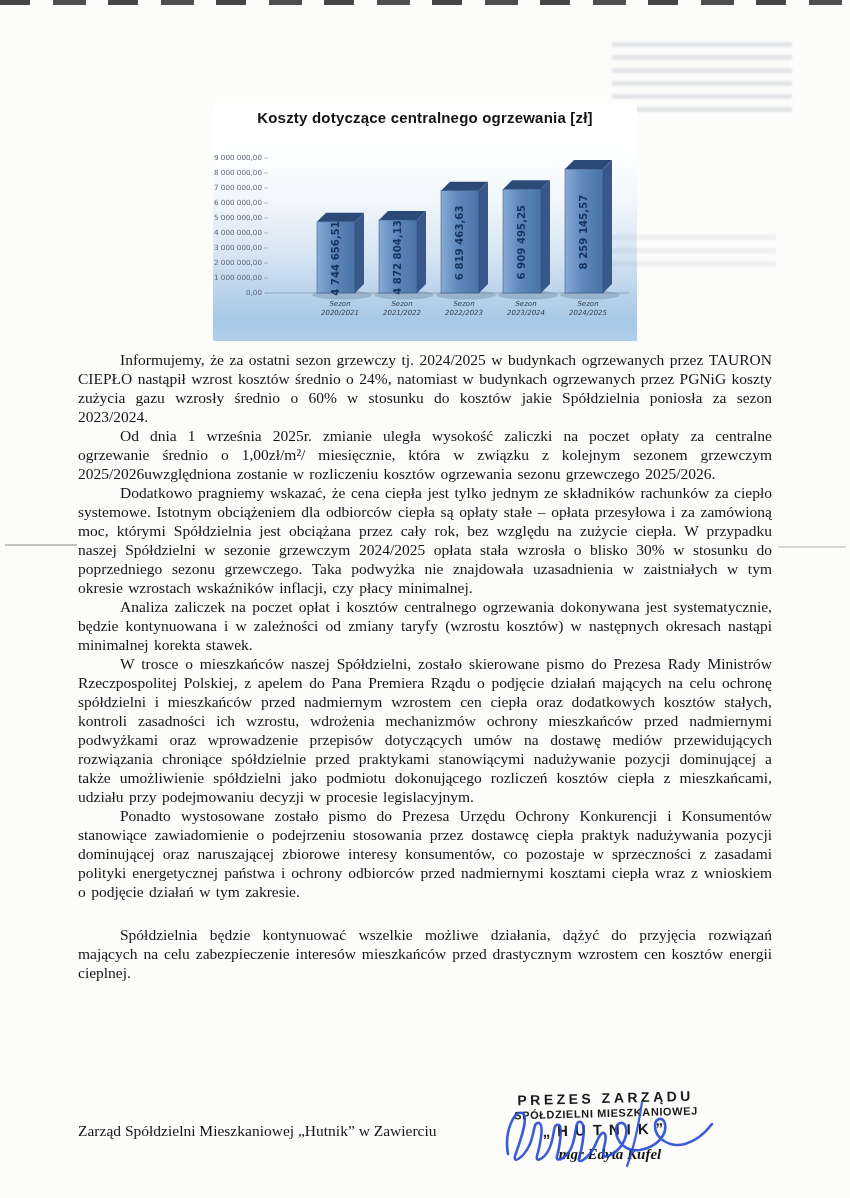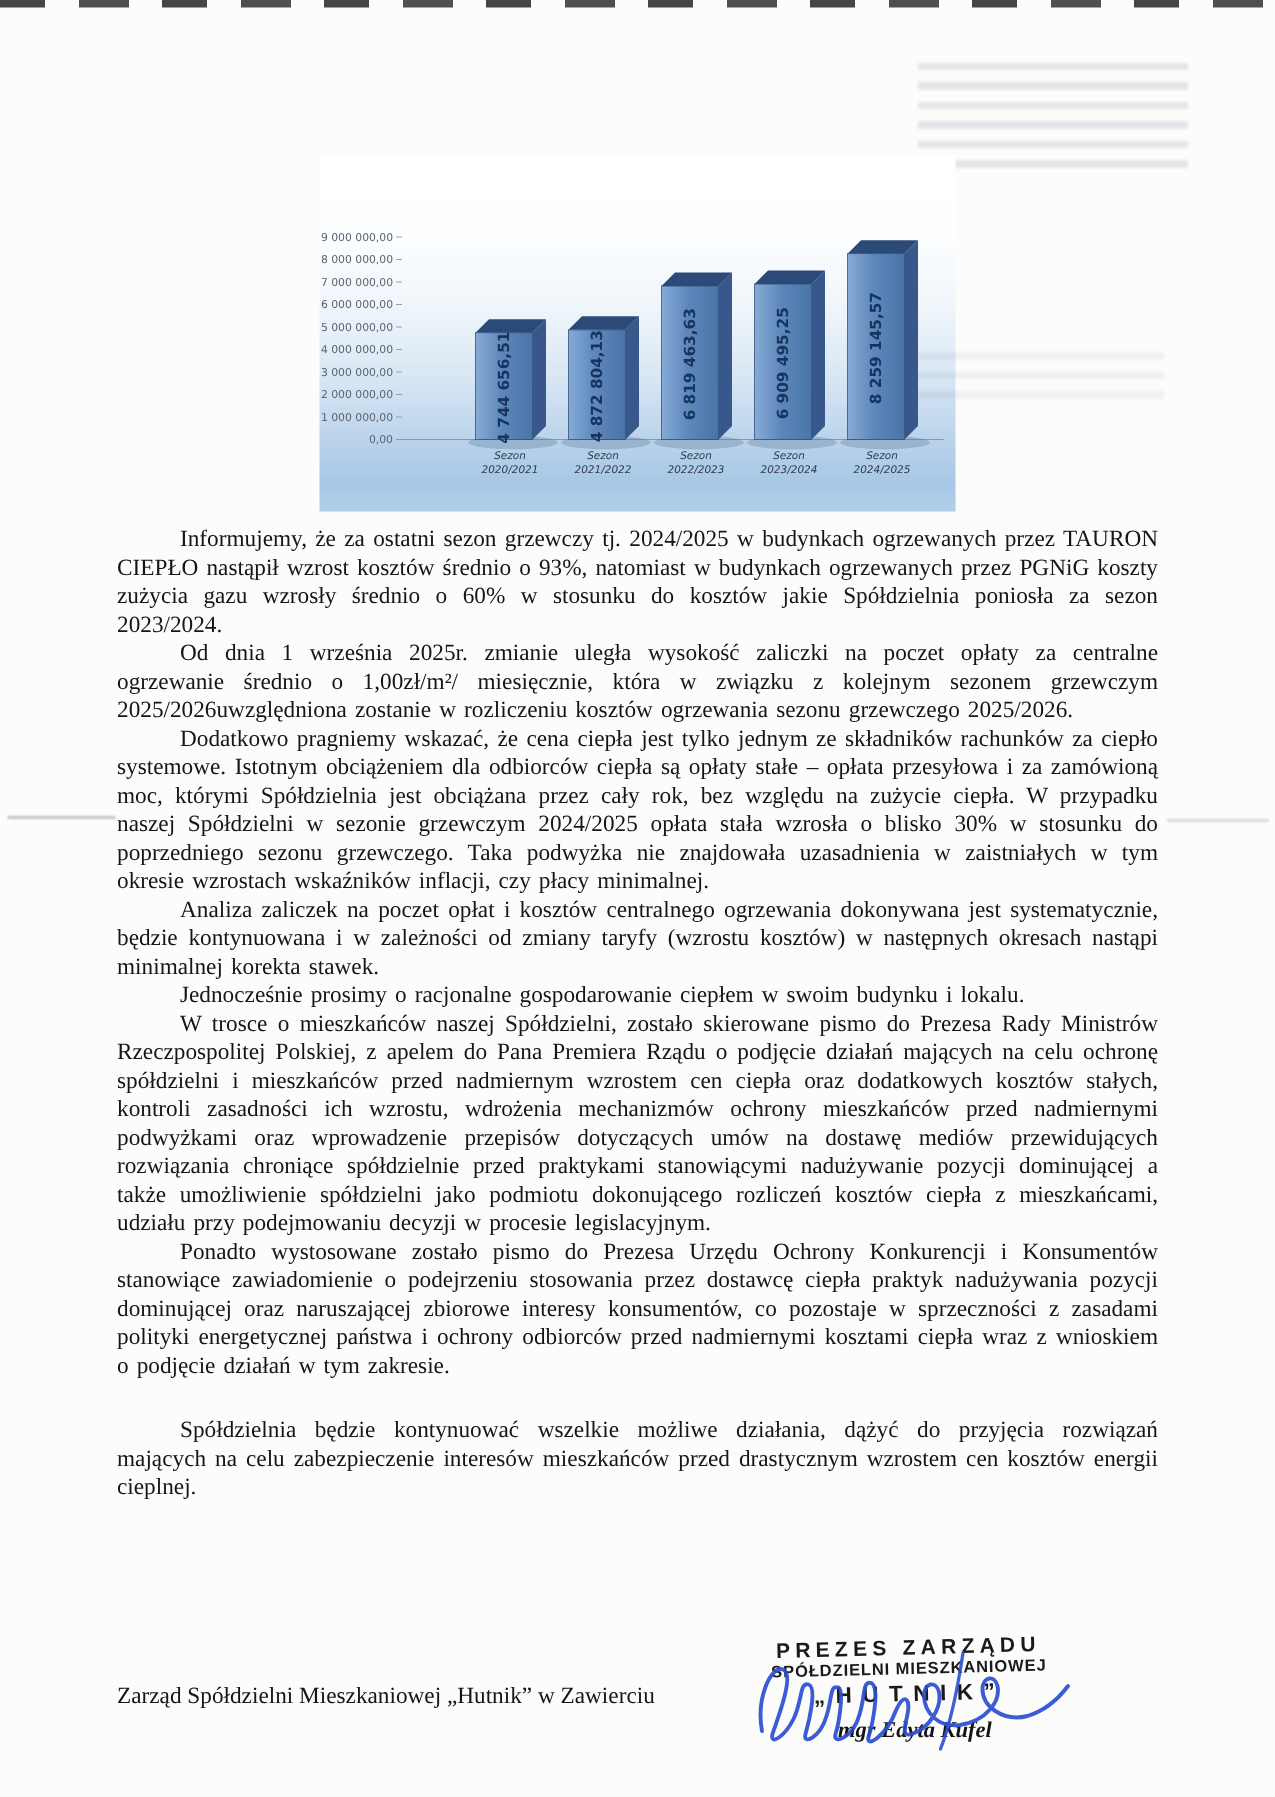--- a/index.html
+++ b/index.html
@@ -79,20 +79,21 @@
 <body>
 
 <div class="page">
 
   <div class="top-edge"></div>
   <div class="ghost ghost-tr"></div>
   <div class="fold fold-left"></div>
   <div class="fold fold-right"></div>
 
   <div class="chart">
+    <div class="chart-title">Koszty dotyczące centralnego ogrzewania [zł]</div>
     <div class="ghost ghost-chart"></div>
     <svg id="chart-svg" width="424" height="238" viewBox="0 0 424 238">
         <defs>
           <linearGradient id="barGrad" x1="0" y1="0" x2="1" y2="0">
             <stop offset="0" stop-color="#87abd6"></stop>
             <stop offset="0.45" stop-color="#5e88bc"></stop>
             <stop offset="1" stop-color="#4a74a6"></stop>
           </linearGradient>
         </defs>
         <text x="49" y="57.4" text-anchor="end" font-family="&quot;DejaVu Sans&quot;, sans-serif" font-size="7.2" fill="#5a6472">9 000 000,00</text>
@@ -143,25 +144,24 @@
         <ellipse cx="377" cy="192" rx="30" ry="4.5" fill="#5a7596" opacity="0.33"></ellipse>
         <polygon points="390,66.11281645 399,57.11281645 399,181 390,190" fill="#38588b"></polygon>
         <polygon points="352,66.11281645 361,57.11281645 399,57.11281645 390,66.11281645" fill="#2b4a77"></polygon>
         <rect x="352" y="66.11281645" width="38" height="123.88718355" fill="url(#barGrad)" stroke="#2b4a77" stroke-width="0.5"></rect>
         <text x="374.5" y="129.05640822499998" text-anchor="middle" font-family="&quot;DejaVu Sans&quot;, sans-serif" font-size="10.2" font-weight="bold" fill="#17345e" transform="rotate(-90 374.5 129.05640822499998)">8 259 145,57</text>
         <text x="375" y="203" text-anchor="middle" font-family="&quot;DejaVu Sans&quot;, sans-serif" font-size="7" font-style="italic" fill="#2f3b4a"><tspan x="375" dy="0">Sezon</tspan><tspan x="375" dy="9">2024/2025</tspan></text>
       </svg>
   </div>
 
   <div class="body-text">
-    <p>Informujemy, że za ostatni sezon grzewczy tj. 2024/2025 w budynkach ogrzewanych przez TAURON CIEPŁO nastąpił wzrost kosztów średnio o 93%, natomiast w budynkach ogrzewanych przez PGNiG koszty zużycia gazu wzrosły średnio o 60% w stosunku do kosztów jakie Spółdzielnia poniosła za sezon 2023/2024.</p>
+    <p>Informujemy, że za ostatni sezon grzewczy tj. 2024/2025 w budynkach ogrzewanych przez TAURON CIEPŁO nastąpił wzrost kosztów średnio o 24%, natomiast w budynkach ogrzewanych przez PGNiG koszty zużycia gazu wzrosły średnio o 60% w stosunku do kosztów jakie Spółdzielnia poniosła za sezon 2023/2024.</p>
     <p>Od dnia 1 września 2025r. zmianie uległa wysokość zaliczki na poczet opłaty za centralne ogrzewanie średnio o 1,00zł/m²/ miesięcznie, która w związku z kolejnym sezonem grzewczym 2025/2026uwzględniona zostanie w rozliczeniu kosztów ogrzewania sezonu grzewczego 2025/2026.</p>
     <p>Dodatkowo pragniemy wskazać, że cena ciepła jest tylko jednym ze składników rachunków za ciepło systemowe. Istotnym obciążeniem dla odbiorców ciepła są opłaty stałe – opłata przesyłowa i za zamówioną moc, którymi Spółdzielnia jest obciążana przez cały rok, bez względu na zużycie ciepła. W przypadku naszej Spółdzielni w sezonie grzewczym 2024/2025 opłata stała wzrosła o blisko 30% w stosunku do poprzedniego sezonu grzewczego. Taka podwyżka nie znajdowała uzasadnienia w zaistniałych w tym okresie wzrostach wskaźników inflacji, czy płacy minimalnej.</p>
     <p>Analiza zaliczek na poczet opłat i kosztów centralnego ogrzewania dokonywana jest systematycznie, będzie kontynuowana i w zależności od zmiany taryfy (wzrostu kosztów) w następnych okresach nastąpi minimalnej korekta stawek.</p>
-    <p>Jednocześnie prosimy o racjonalne gospodarowanie ciepłem w swoim budynku i lokalu.</p>
     <p>W trosce o mieszkańców naszej Spółdzielni, zostało skierowane pismo do Prezesa Rady Ministrów Rzeczpospolitej Polskiej, z apelem do Pana Premiera Rządu o podjęcie działań mających na celu ochronę spółdzielni i mieszkańców przed nadmiernym wzrostem cen ciepła oraz dodatkowych kosztów stałych, kontroli zasadności ich wzrostu, wdrożenia mechanizmów ochrony mieszkańców przed nadmiernymi podwyżkami oraz wprowadzenie przepisów dotyczących umów na dostawę mediów przewidujących rozwiązania chroniące spółdzielnie przed praktykami stanowiącymi nadużywanie pozycji dominującej a także umożliwienie spółdzielni jako podmiotu dokonującego rozliczeń kosztów ciepła z mieszkańcami, udziału przy podejmowaniu decyzji w procesie legislacyjnym.</p>
     <p>Ponadto wystosowane zostało pismo do Prezesa Urzędu Ochrony Konkurencji i Konsumentów stanowiące zawiadomienie o podejrzeniu stosowania przez dostawcę ciepła praktyk nadużywania pozycji dominującej oraz naruszającej zbiorowe interesy konsumentów, co pozostaje w sprzeczności z zasadami polityki energetycznej państwa i ochrony odbiorców przed nadmiernymi kosztami ciepła wraz z wnioskiem o podjęcie działań w tym zakresie.</p>
     <p class="spaced">Spółdzielnia będzie kontynuować wszelkie możliwe działania, dążyć do przyjęcia rozwiązań mających na celu zabezpieczenie interesów mieszkańców przed drastycznym wzrostem cen kosztów energii cieplnej.</p>
   </div>
 
   <div class="closing">Zarząd Spółdzielni Mieszkaniowej „Hutnik” w Zawierciu</div>
 
   <div class="stamp">
     <div class="s1">PREZES ZARZĄDU</div>
     <div class="s2">SPÓŁDZIELNI MIESZKANIOWEJ</div>

